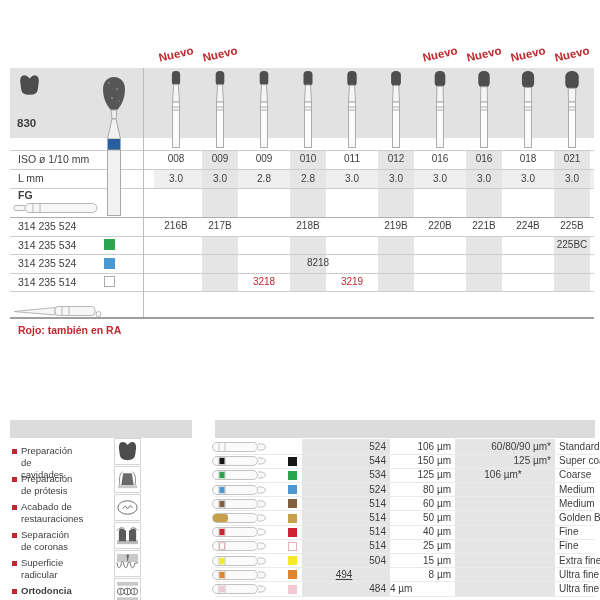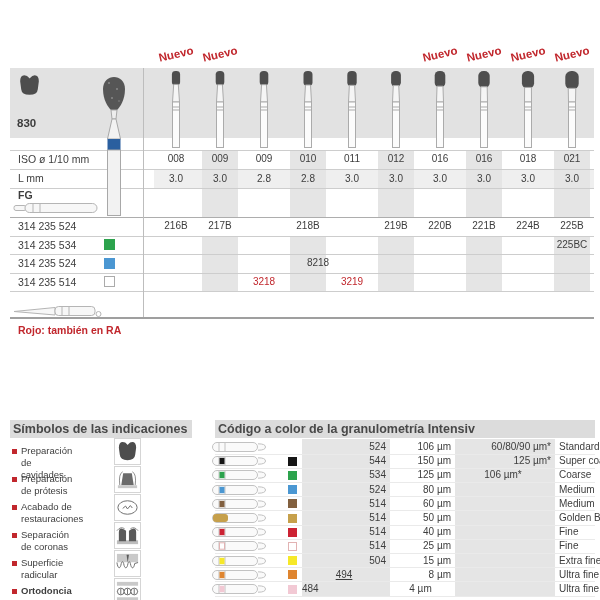--- a/index.html
+++ b/index.html
@@ -238,21 +238,20 @@
       <div class="rowlabel" style="left:18px;top:254px;line-height:18.5px;">314 235 524</div>
       <div class="sq" style="left:104px;top:257.5px;background:#4b97d2;"></div>
       <div class="cell" style="left:296px;top:254px;width:44px;line-height:18.5px;">8218</div>
       <div class="rowlabel" style="left:18px;top:272.5px;line-height:18.5px;">314 235 514</div>
       <div class="sq" style="left:104px;top:276px;background:#ffffff;border:1px solid #ababab;"></div>
       <div class="cell red" style="left:242px;top:272.5px;width:44px;line-height:18.5px;">3218</div>
       <div class="cell red" style="left:330px;top:272.5px;width:44px;line-height:18.5px;">3219</div>
     </div>
 
   <div class="title-band" style="left:10px;top:420px;width:182px;"></div>
-  <div class="panel-title" style="left:13px;top:420px;">Símbolos de las indicaciones</div>
   <div id="gen-symbols">
       <div class="abs z3" style="left:0;top:0;width:0;height:0;">
         <div class="bullet" style="left:12px;top:448.5px;"></div>
         <div class="sym-label" style="left:21px;top:445px;">Preparación de cavidades</div>
         <div class="iconbox" style="left:114px;top:437.5px;">
           <svg width="25" height="25" viewBox="0 0 26 26">
             <path d="M4,9 Q4,3 8,3 Q11,3 12.5,5.5 Q13,6.6 13.8,5.5 Q15.5,3 18,3 Q22,3 22,9 L21,16.5 Q20.5,22 13,22 Q5.5,22 5,16.5 Z" fill="#4d4d4d"></path>
           </svg>
         </div>
       </div>
@@ -313,21 +312,20 @@
             <circle cx="20" cy="13" r="3.5" fill="#fff" stroke="#6b6b6b"></circle>
             <line x1="6" y1="10" x2="6" y2="16" stroke="#6b6b6b"></line>
             <line x1="13" y1="10" x2="13" y2="16" stroke="#6b6b6b"></line>
             <line x1="20" y1="10" x2="20" y2="16" stroke="#6b6b6b"></line>
           </svg>
         </div>
       </div>
     </div>
 
   <div class="title-band" style="left:215px;top:420px;width:380px;"></div>
-  <div class="panel-title" style="left:218px;top:420px;">Código a color de la granulometría Intensiv</div>
   <div class="grit-band" style="left:302px;top:439px;width:88px;height:157px;"></div>
   <div class="grit-band" style="left:455px;top:439px;width:100px;height:157px;"></div>
   <div id="gen-grit">
       <div class="abs z3" style="left:0;top:0;">
         <div class="grit-sep" style="left:215px;top:453.6px;width:380px;"></div>
         <div class="abs z3" style="left:212px;top:441px;">
           <svg width="56" height="12">
             <g fill="#fafafa" stroke="#c2c2c2">
               <rect x="0.5" y="1.5" width="45" height="9" rx="4.5"></rect>
               <path d="M46,2.8 Q53.5,2.8 53.5,6 Q53.5,9.2 46,9.2"></path>
@@ -512,19 +510,19 @@
             <g fill="#fafafa" stroke="#c2c2c2">
               <rect x="0.5" y="1.5" width="45" height="9" rx="4.5"></rect>
               <path d="M46,2.8 Q53.5,2.8 53.5,6 Q53.5,9.2 46,9.2"></path>
               <line x1="7" y1="2" x2="7" y2="10"></line>
               <line x1="13" y1="2" x2="13" y2="10"></line>
             </g>
             <rect x="7.5" y="2.8" width="5" height="6.4" fill="#f2c9d4"></rect>
           </svg>
         </div>
         <div class="gsq" style="left:288px;top:584.5px;background:#f2c9d4;"></div>
-        <div class="grit-cell" style="left:302px;top:582px;width:84px;text-align:left;">484</div>
-        <div class="grit-cell" style="left:390px;top:582px;width:61px;text-align:center;">4 µm</div>
+        <div class="grit-cell" style="left:302px;top:582px;width:84px;text-align:right;">484</div>
+        <div class="grit-cell" style="left:390px;top:582px;width:61px;text-align:left;">4 µm</div>
         <div class="grit-cell" style="left:559px;top:582px;">Ultra fine</div>
       </div>
     </div>
 
 </div>
 
 </body></html>

